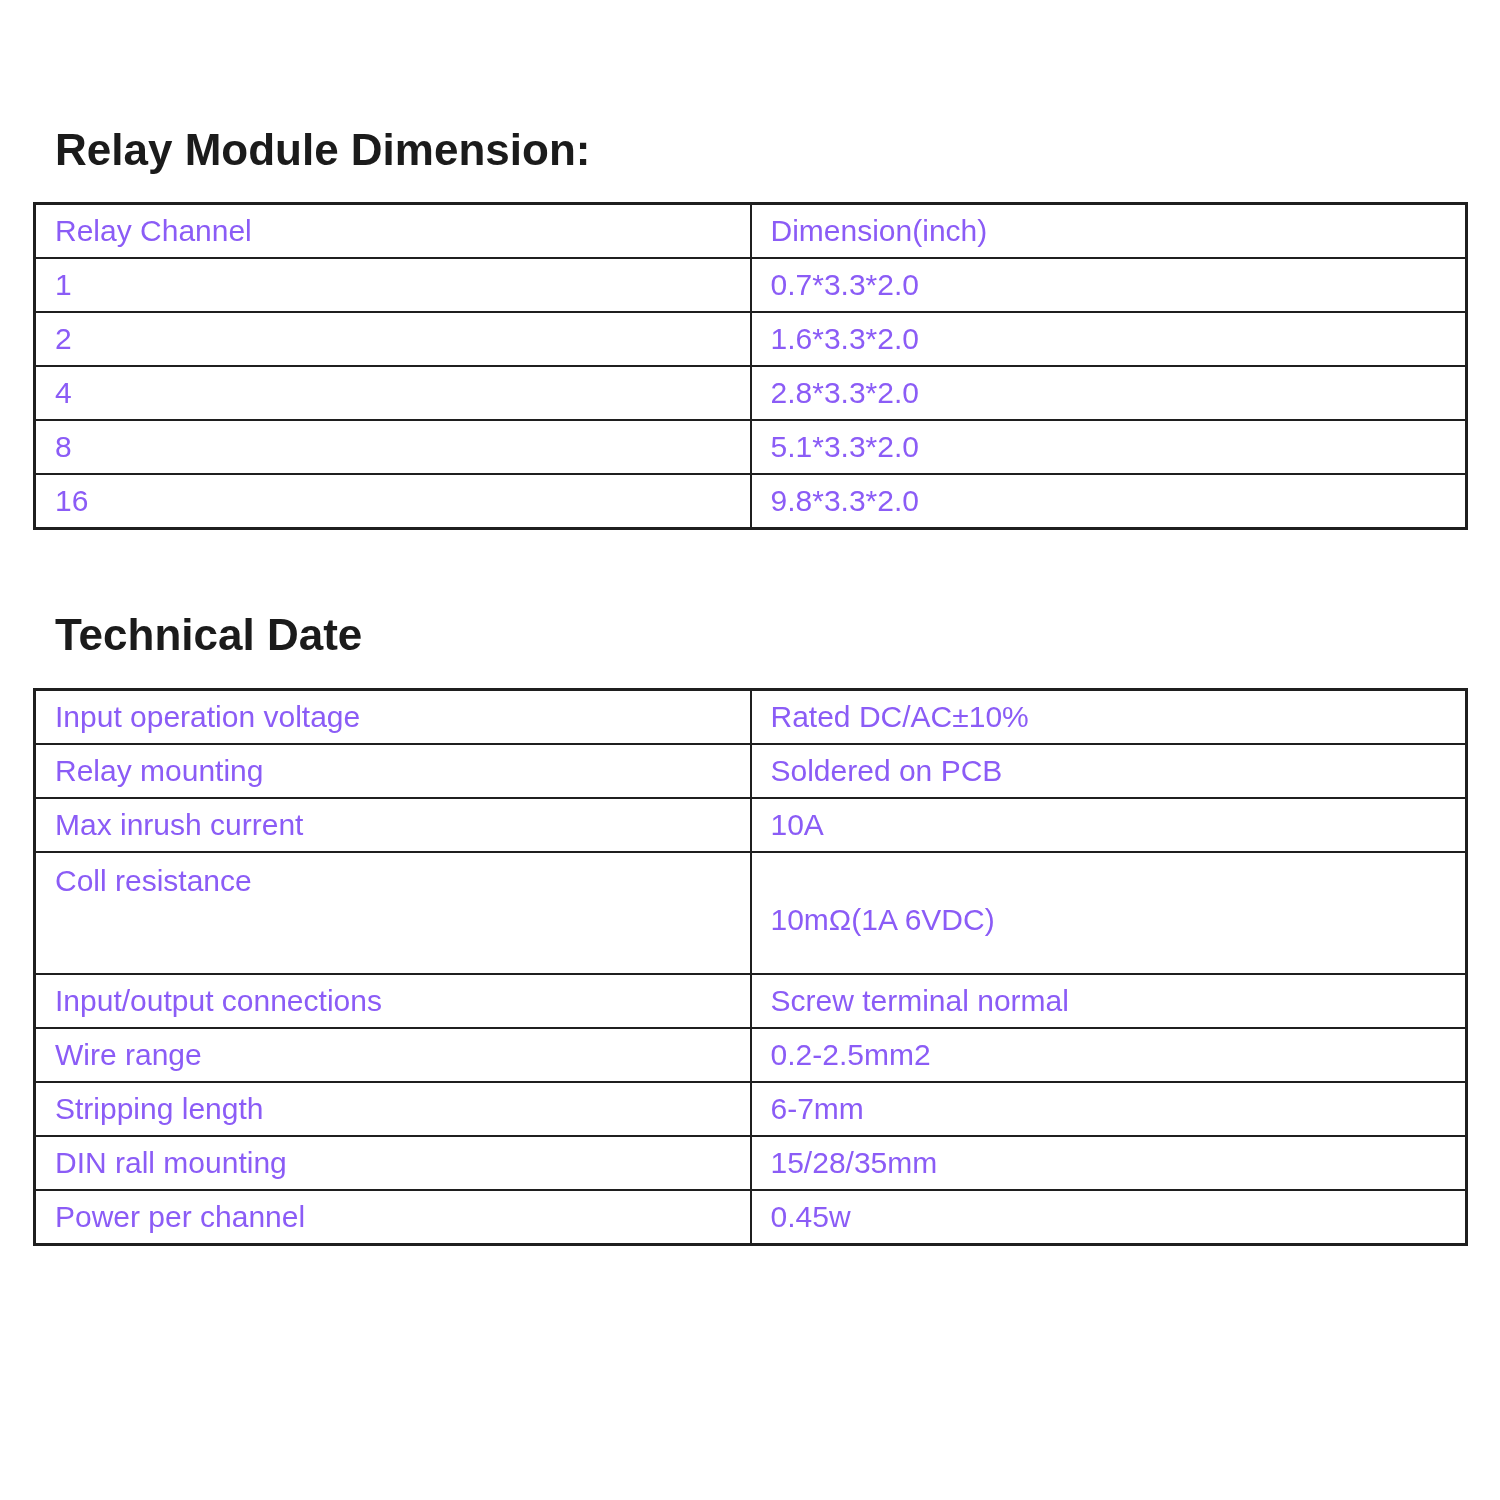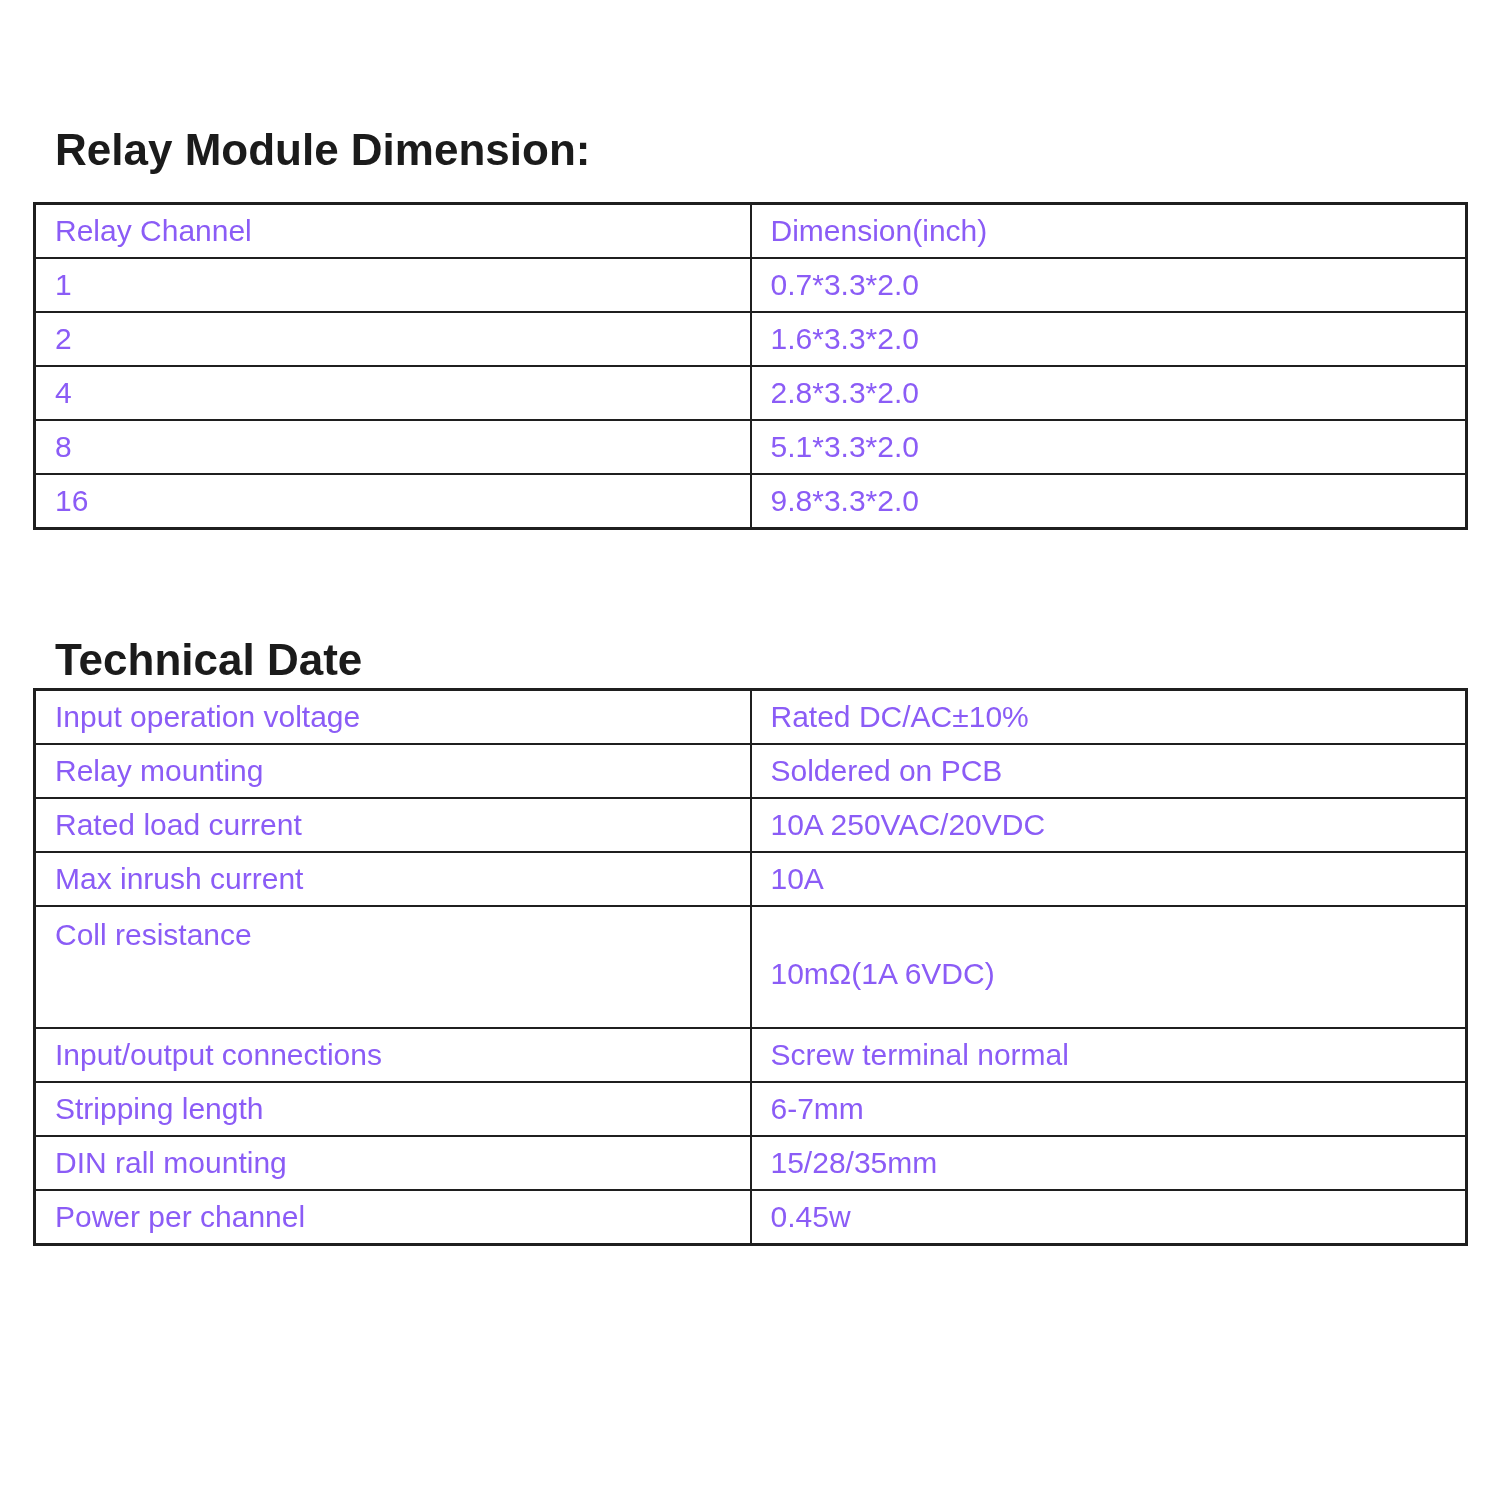--- a/index.html
+++ b/index.html
@@ -21,21 +21,21 @@
     position: absolute;
     left: 55px;
     margin: 0;
     font-size: 44px;
     line-height: 1.0;
     font-weight: 700;
     color: #1b1b1b;
     white-space: nowrap;
   }
   #dimension-title { top: 128px; }
-  #technical-title { top: 638px; }
+  #technical-title { top: 613px; }
 
   table.spec {
     position: absolute;
     left: 33px;
     width: 1435px;
     border-collapse: collapse;
     table-layout: fixed;
     border: 3px solid #1f1f1f;
   }
   #dimension-table { top: 202px; }
@@ -113,34 +113,34 @@
     <tbody>
       <tr>
         <td class="label-cell">Input operation voltage</td>
         <td class="value-cell">Rated DC/AC±10%</td>
       </tr>
       <tr>
         <td class="label-cell">Relay mounting</td>
         <td class="value-cell">Soldered on PCB</td>
       </tr>
       <tr>
-        <td class="label-cell">Rated load current</td>
-        <td class="value-cell">10A 250VAC/20VDC</td>
-      </tr>
-      <tr>
         <td class="label-cell">Max inrush current</td>
         <td class="value-cell">10A</td>
       </tr>
       <tr class="tall">
         <td class="label-cell">Coll resistance</td>
         <td class="value-cell">10mΩ(1A 6VDC)</td>
       </tr>
       <tr>
         <td class="label-cell">Input/output connections</td>
         <td class="value-cell">Screw terminal normal</td>
+      </tr>
+      <tr>
+        <td class="label-cell">Wire range</td>
+        <td class="value-cell">0.2-2.5mm2</td>
       </tr>
       <tr>
         <td class="label-cell">Stripping length</td>
         <td class="value-cell">6-7mm</td>
       </tr>
       <tr>
         <td class="label-cell">DIN rall mounting</td>
         <td class="value-cell">15/28/35mm</td>
       </tr>
       <tr>

